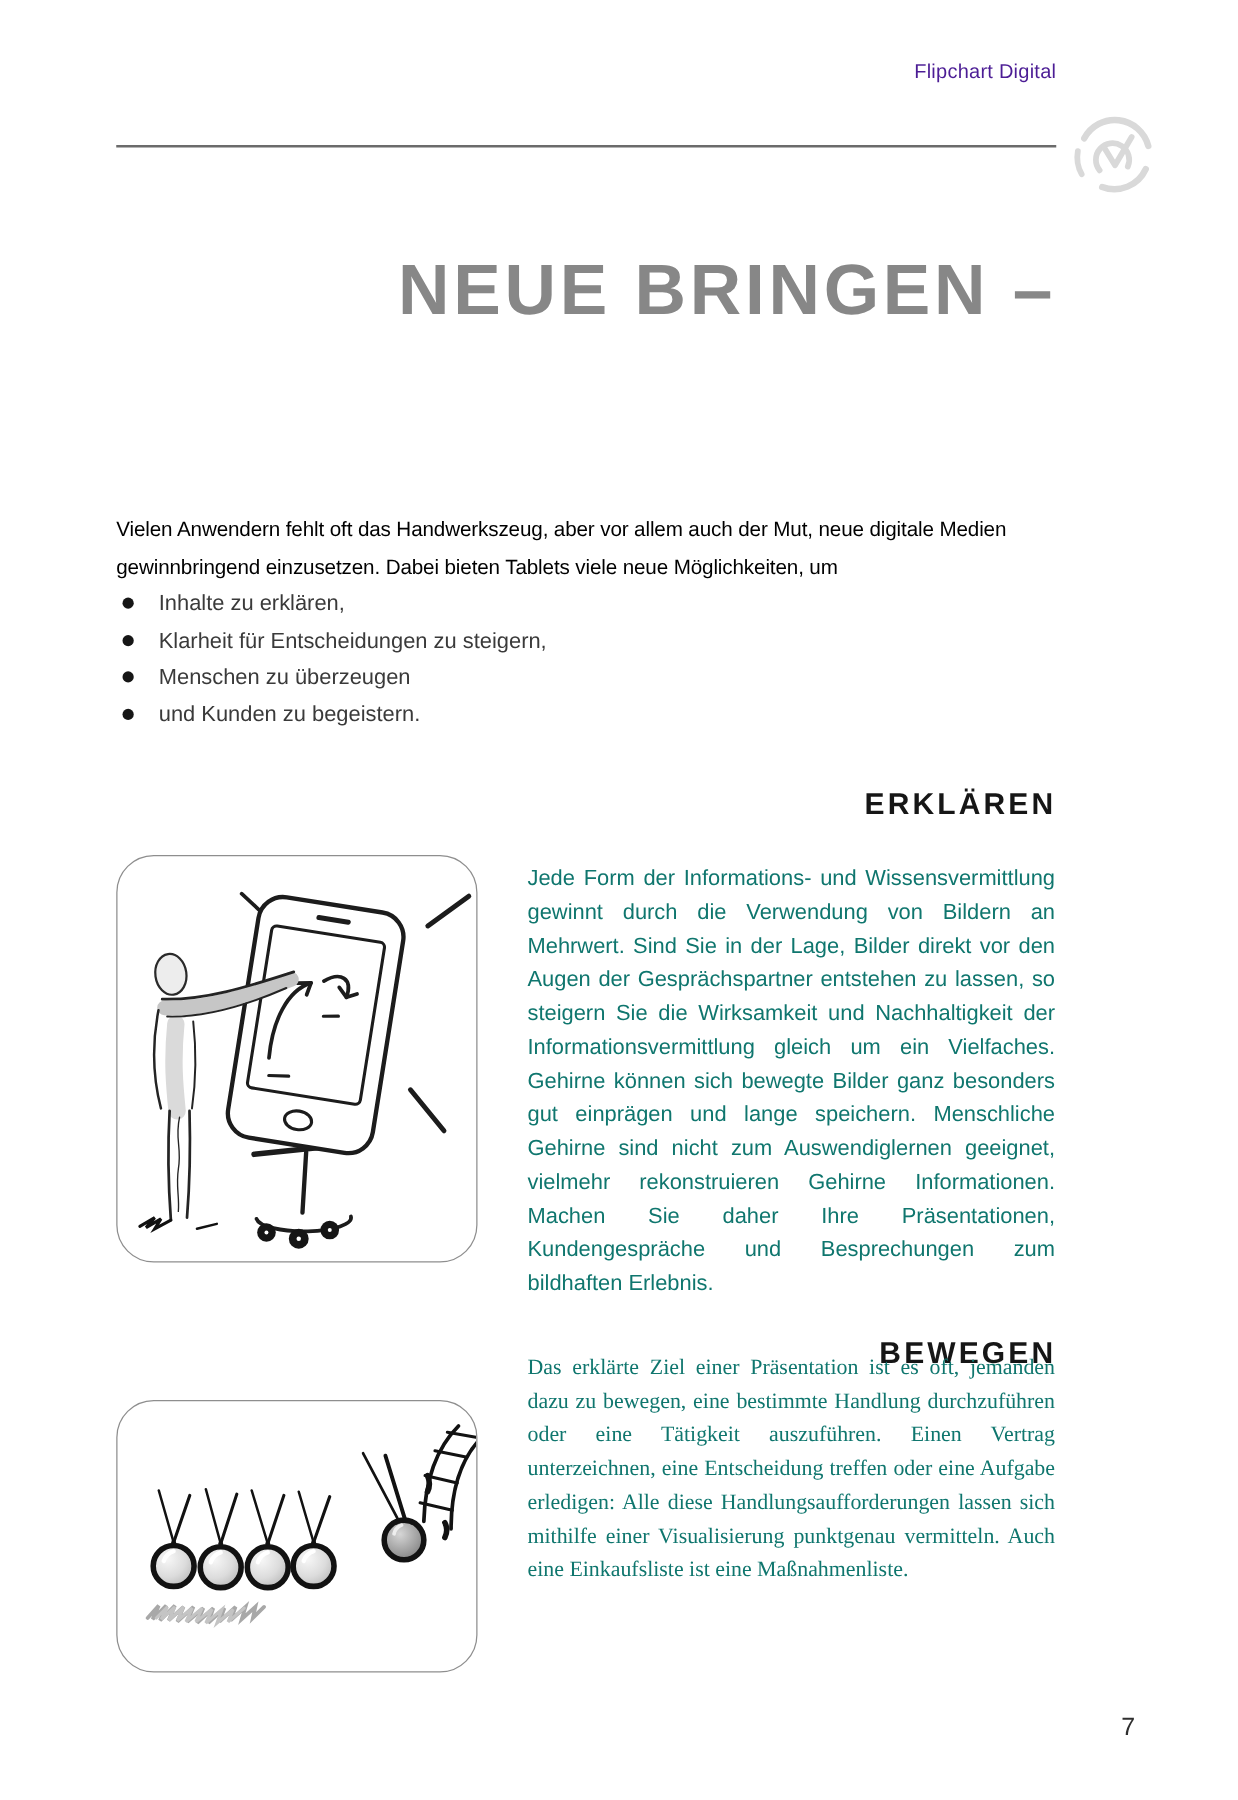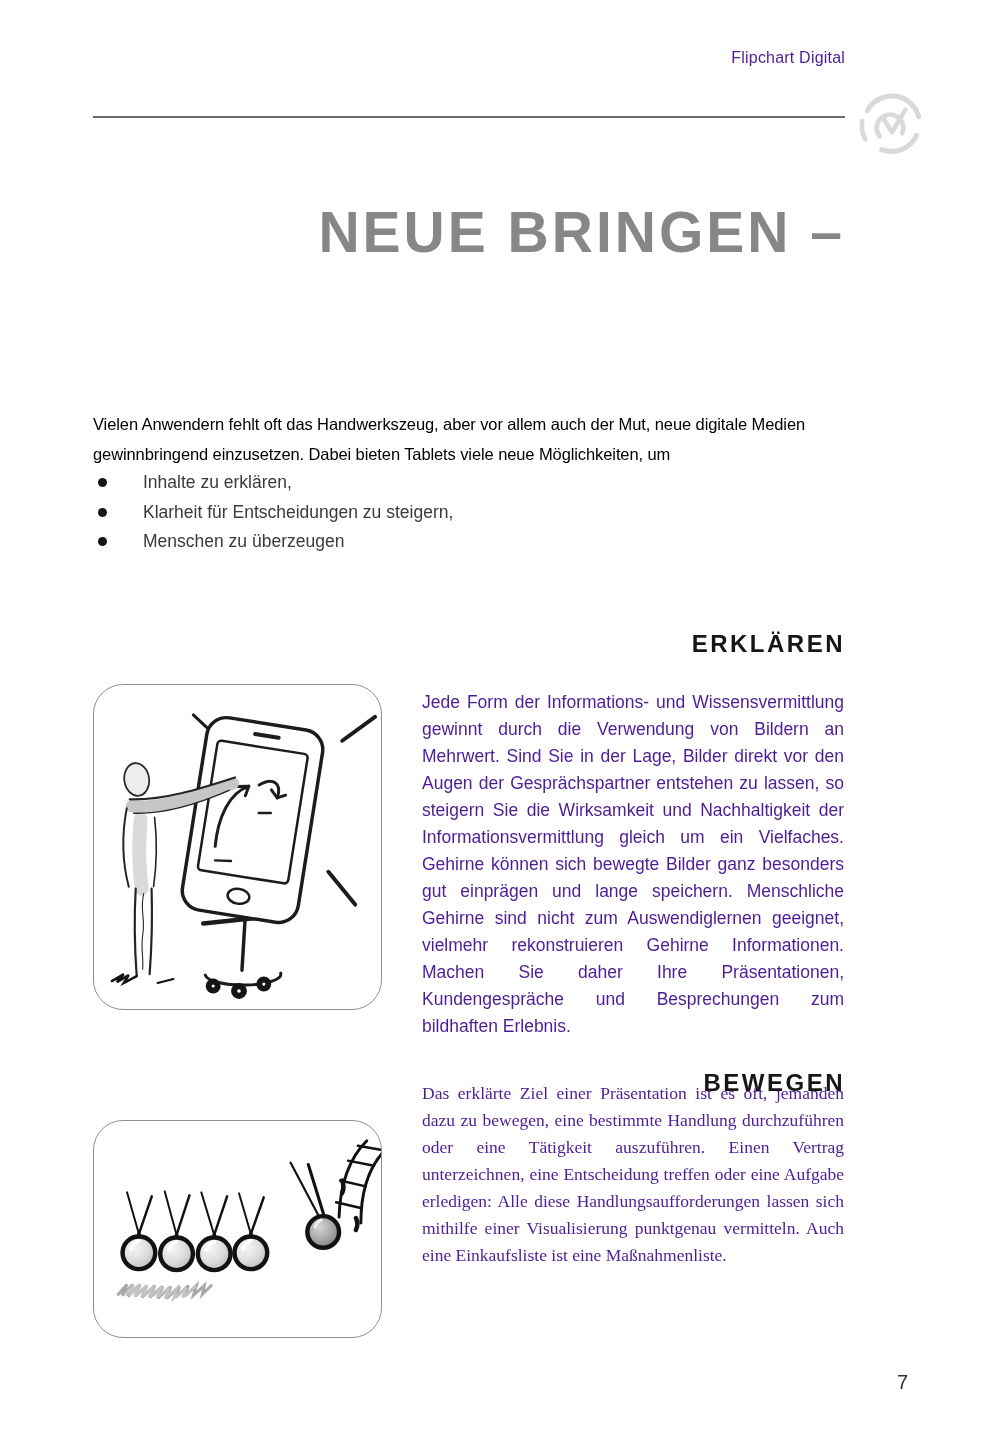--- a/index.html
+++ b/index.html
@@ -27,21 +27,21 @@
   }
   .intro {
     position:absolute; top:410px; left:93px; width:753px;
     font-size:16.5px; line-height:29.5px; color:#000000; letter-spacing:-.1px;
   }
   .bullets {
     position:absolute; top:468px; left:93px; width:700px; list-style:none;
   }
   .bullets li {
     display:flex; align-items:center; height:29.5px;
-    font-size:17.5px; color:#3a3a3a;gap:16px;
+    font-size:17.5px; color:#3a3a3a;
   }
   .dot {
     flex:0 0 auto; width:9px; height:9px; border-radius:50%;
     background:#161616; margin:0 20px 0 5px;
   }
   .sec-heading {
     position:absolute; right:145px; font-size:24px; font-weight:bold;
     letter-spacing:2.5px; color:#161616; white-space:nowrap;
   }
   #h-erklaeren { top:630px;margin-left:32px; }
@@ -49,21 +49,21 @@
   .fig-box {
     position:absolute; left:93px; width:289px;
     border:1.5px solid #8e8e8e; border-radius:30px; background:#fff;
     overflow:hidden;
   }
   #fig-erklaeren { top:684px;  height:326px; }
   #fig-bewegen   { top:1120px; height:218px; }
   .fig-box svg { display:block; width:100%; height:100%; }
   .col-text {
     position:absolute; left:422px; width:422px;
-    font-size:17.5px; line-height:27px; color:#4c1d95;
+    font-size:17.5px; line-height:27px; color:#0f766e;
     text-align:justify; hyphens:auto; -webkit-hyphens:auto;
   }
   #body-erklaeren { top:689px; }
   #body-bewegen   { top:1080px;font-family:Liberation Serif, serif; }
   .page-num {
     position:absolute; top:1371px; left:897px;
     font-size:20px; color:#2f2f2f;
   }
 </style>
 </head>
@@ -93,20 +93,24 @@
         <span class="dot"></span>
         <span>Inhalte zu erklären,</span>
       </li>
     <li>
         <span class="dot"></span>
         <span>Klarheit für Entscheidungen zu steigern,</span>
       </li>
     <li>
         <span class="dot"></span>
         <span>Menschen zu überzeugen</span>
+      </li>
+    <li>
+        <span class="dot"></span>
+        <span>und Kunden zu begeistern.</span>
       </li>
   </ul>
 
   <h2 class="sec-heading" id="h-erklaeren">ERKLÄREN</h2>
 
   <figure class="fig-box" id="fig-erklaeren">
     <svg viewBox="0 0 289 326" fill="none" stroke-linecap="round">
 
       <g stroke="#1c1c1c">
         <path d="M100,30 L114,43" stroke-width="3"></path>

